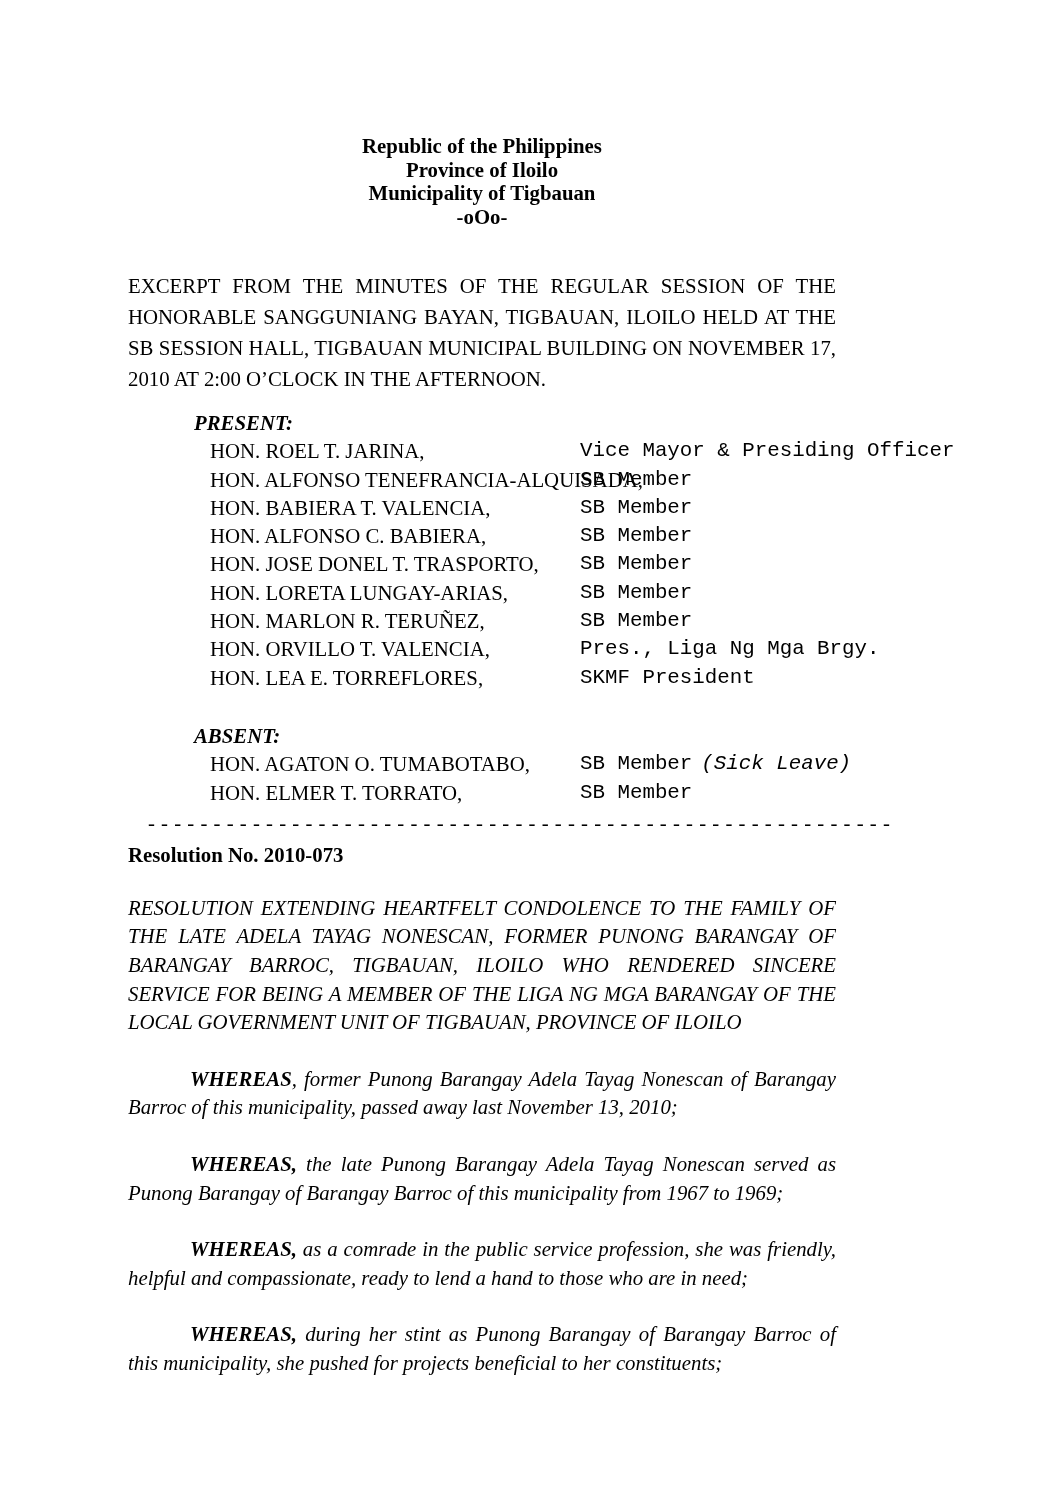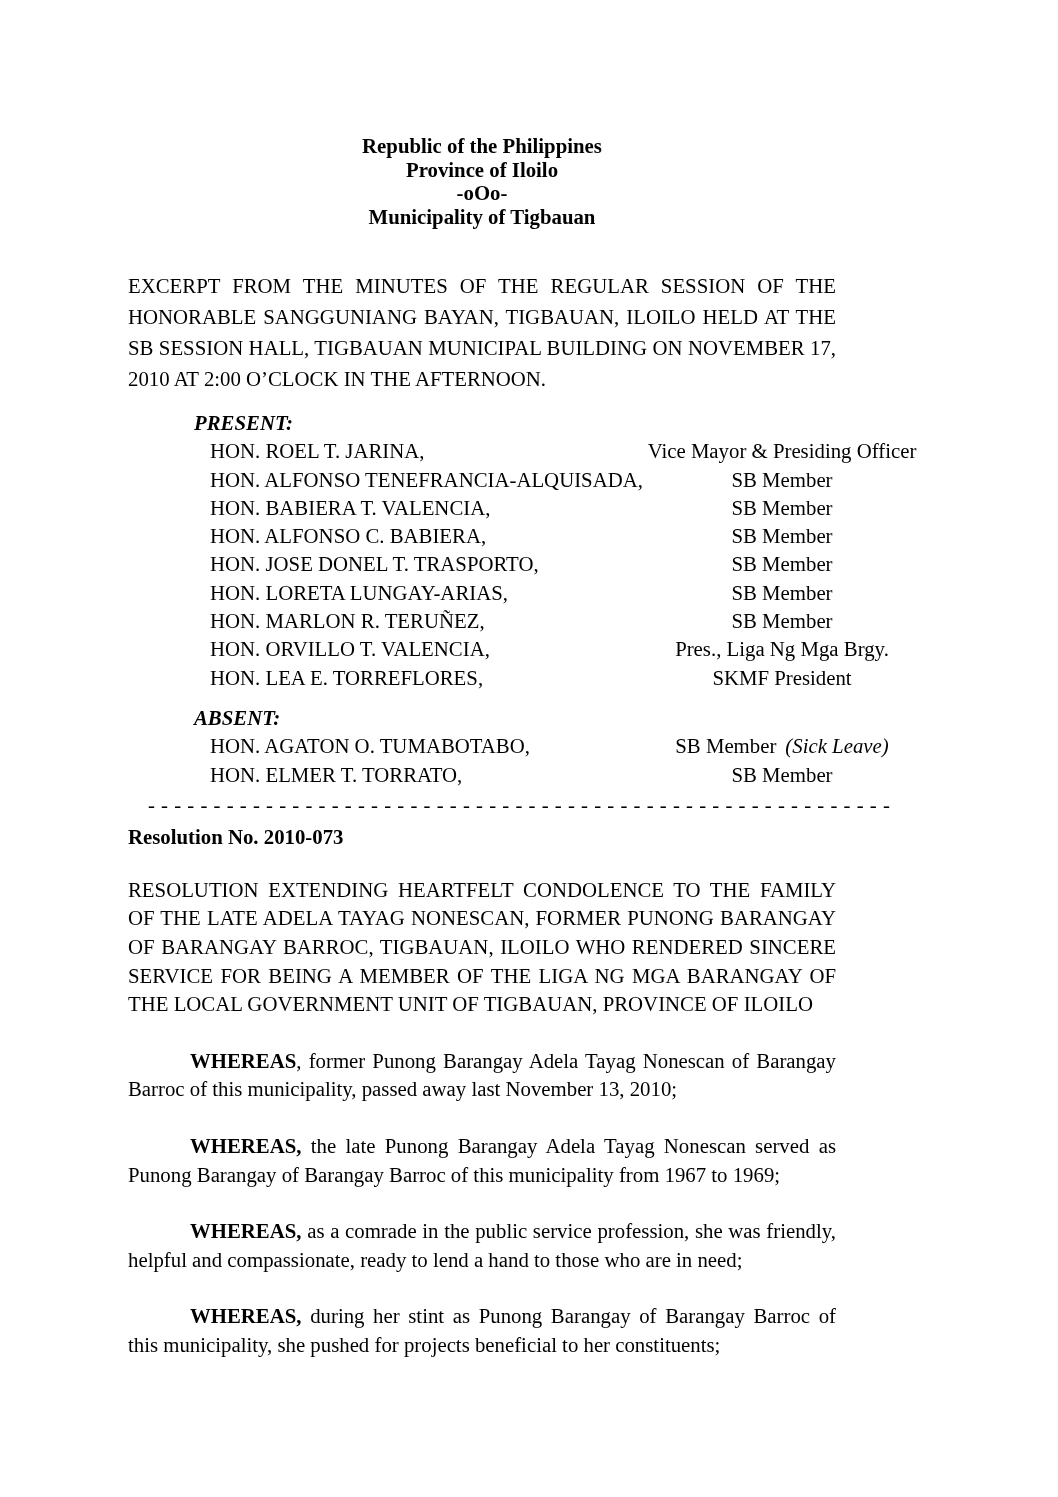--- a/index.html
+++ b/index.html
@@ -29,57 +29,59 @@
   .roster-label {
     font-weight: bold;
     font-style: italic;
     padding-left: 66px;
   }
   .roster-row { position: relative; height: 28.3px; }
   .roster-row .name { padding-left: 82px; white-space: nowrap; }
   .roster-row .title-cell {
     position: absolute;
     top: 0;
-    left: 479px;
+    left: 452px;
     width: 350px;
-    text-align: center;
+    text-align: left;
     white-space: nowrap;
+    font-family: Liberation Mono, monospace;
   }
   .roster-row .note { font-style: italic; margin-left: 9px; }
-  .absent-block { margin-top: 12px; }
+  .absent-block { margin-top: 30px; }
   .separator {
     line-height: 28px;
     margin: 2px 0 0 20px;
     white-space: nowrap;
     letter-spacing: 0.5px;
   }
   .resolution-no {
     text-align: left;
     font-weight: bold;
     line-height: 29px;
     margin: 3px 0 25px 0;
   }
   .body-par {
     text-align: justify;
     line-height: 28.6px;
     margin: 0 0 28px 0;
+    font-style: italic;
   }
   .indent { text-indent: 62px; }
   b.lead { font-weight: bold; }
 </style>
 </head>
 <body>
 
 <div class="page">
 
   <div class="doc-header">
     <div>Republic of the Philippines</div>
     <div>Province of Iloilo</div>
+    <div>Municipality of Tigbauan</div>
     <div>-oOo-</div>
-    <div>Municipality of Tigbauan</div>
   </div>
 
   <p class="excerpt">EXCERPT FROM THE MINUTES OF THE REGULAR SESSION OF THE HONORABLE SANGGUNIANG BAYAN, TIGBAUAN, ILOILO HELD AT THE SB SESSION HALL, TIGBAUAN MUNICIPAL BUILDING ON NOVEMBER 17, 2010 AT 2:00 O’CLOCK IN THE AFTERNOON.</p>
 
   <div class="roster">
     <div class="roster-label">PRESENT:</div>
 
     <div class="roster-row">
       <span class="name">HON. ROEL T. JARINA,</span>
       <span class="title-cell">Vice Mayor &amp; Presiding Officer</span>

